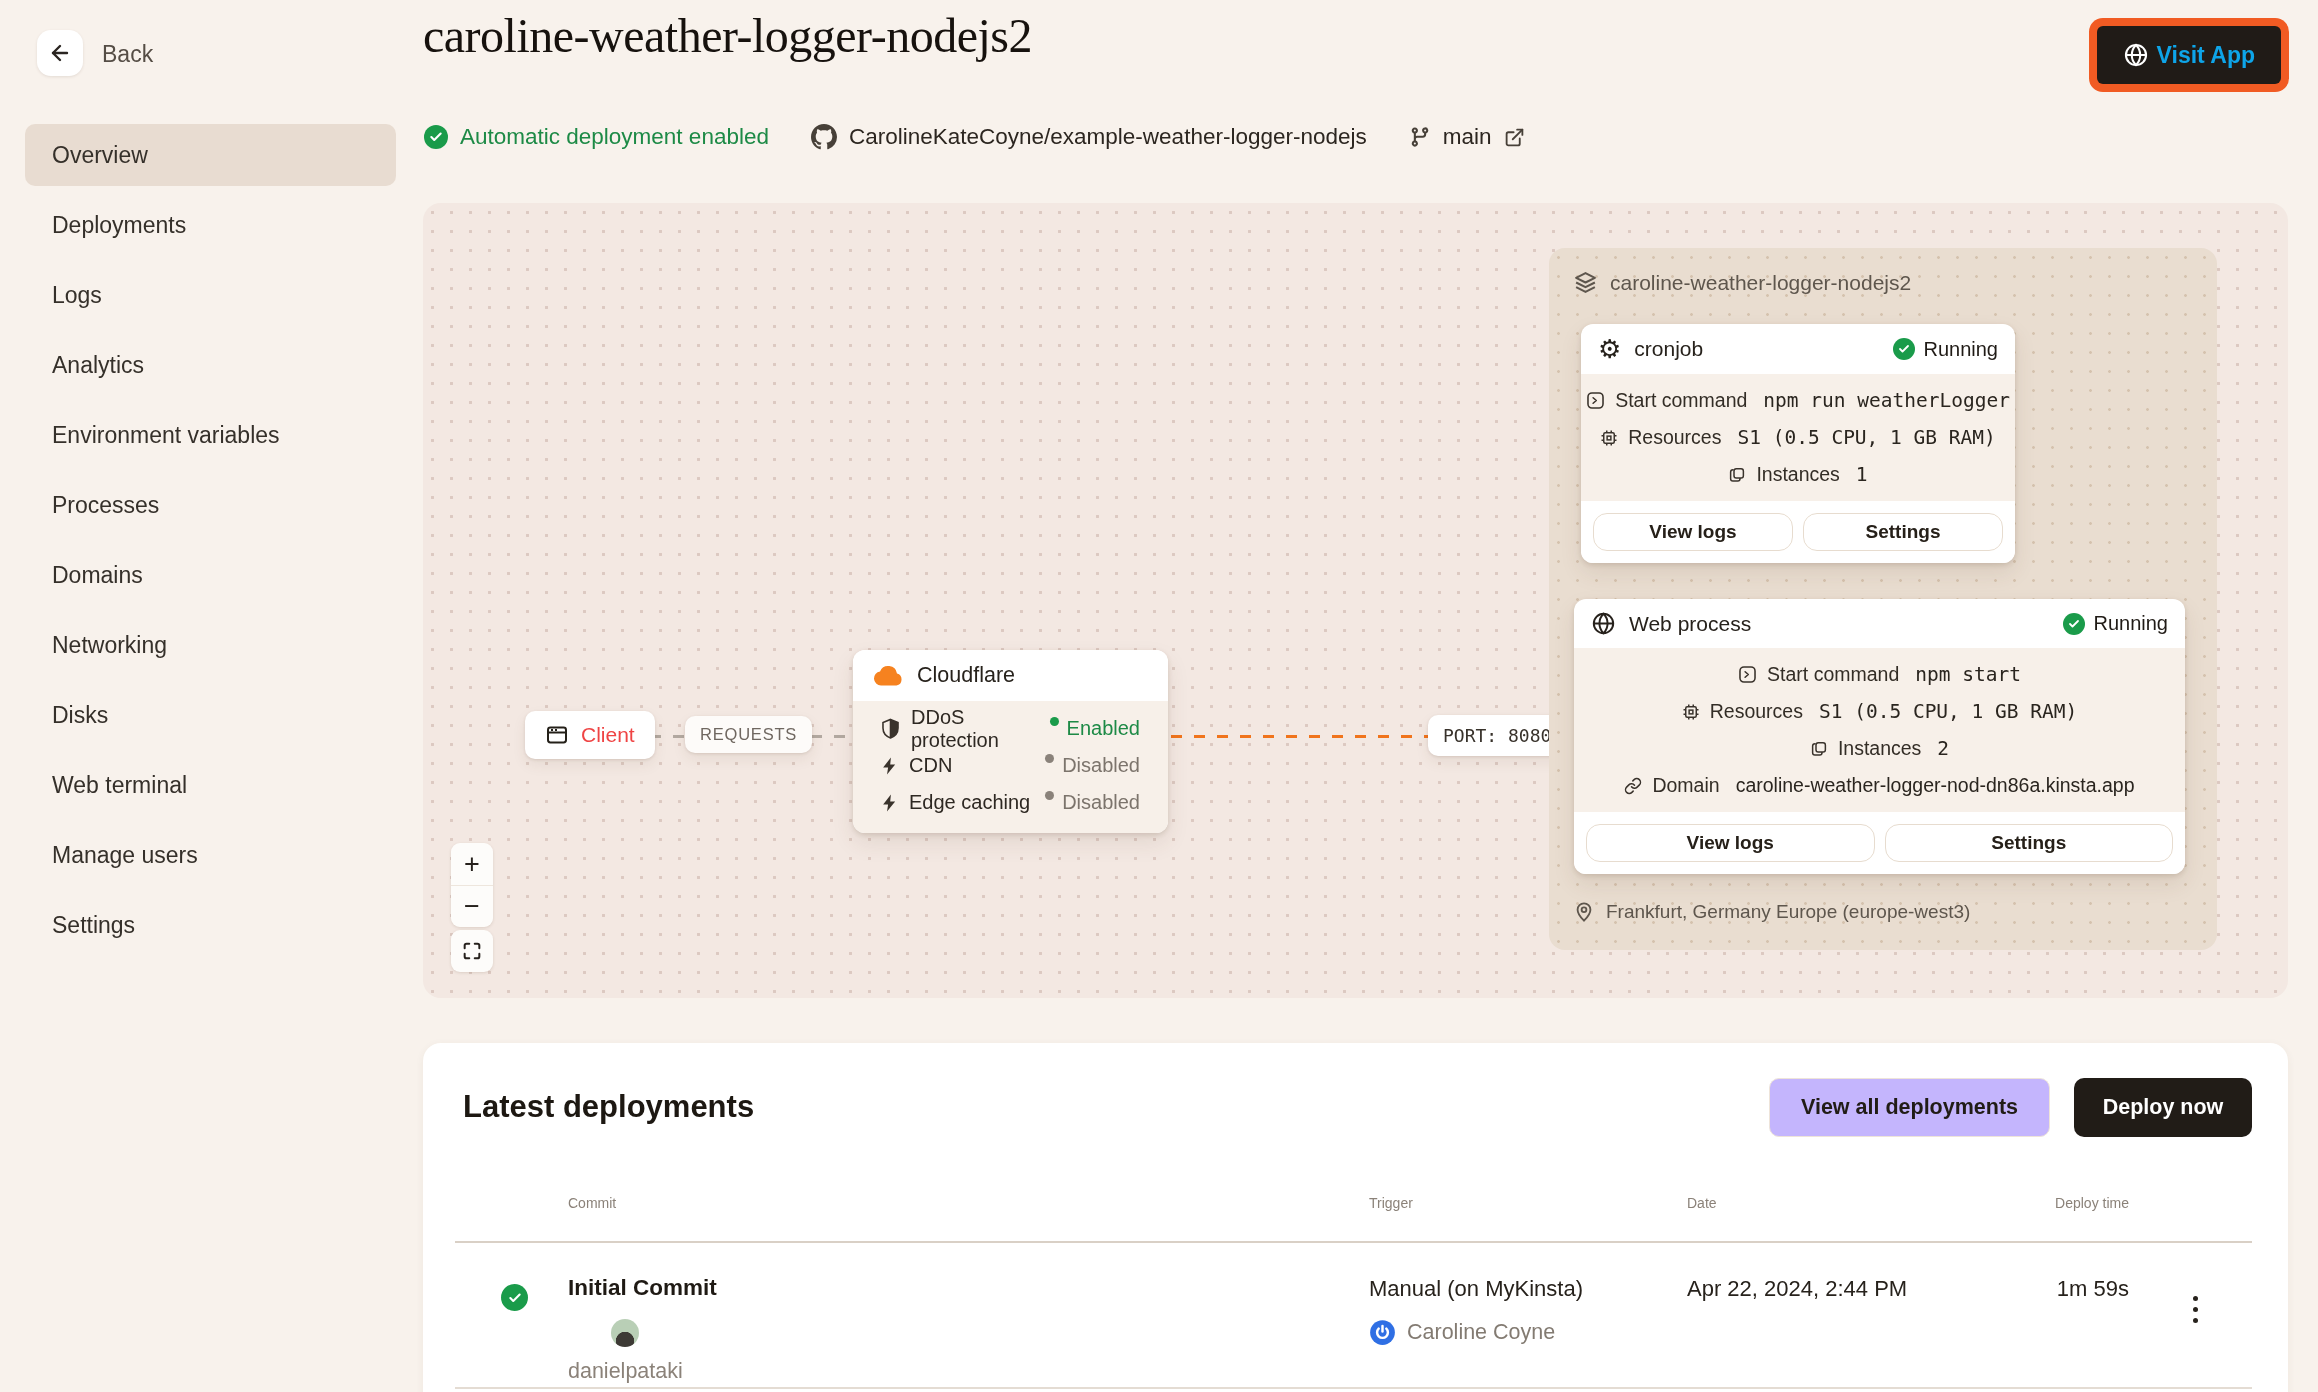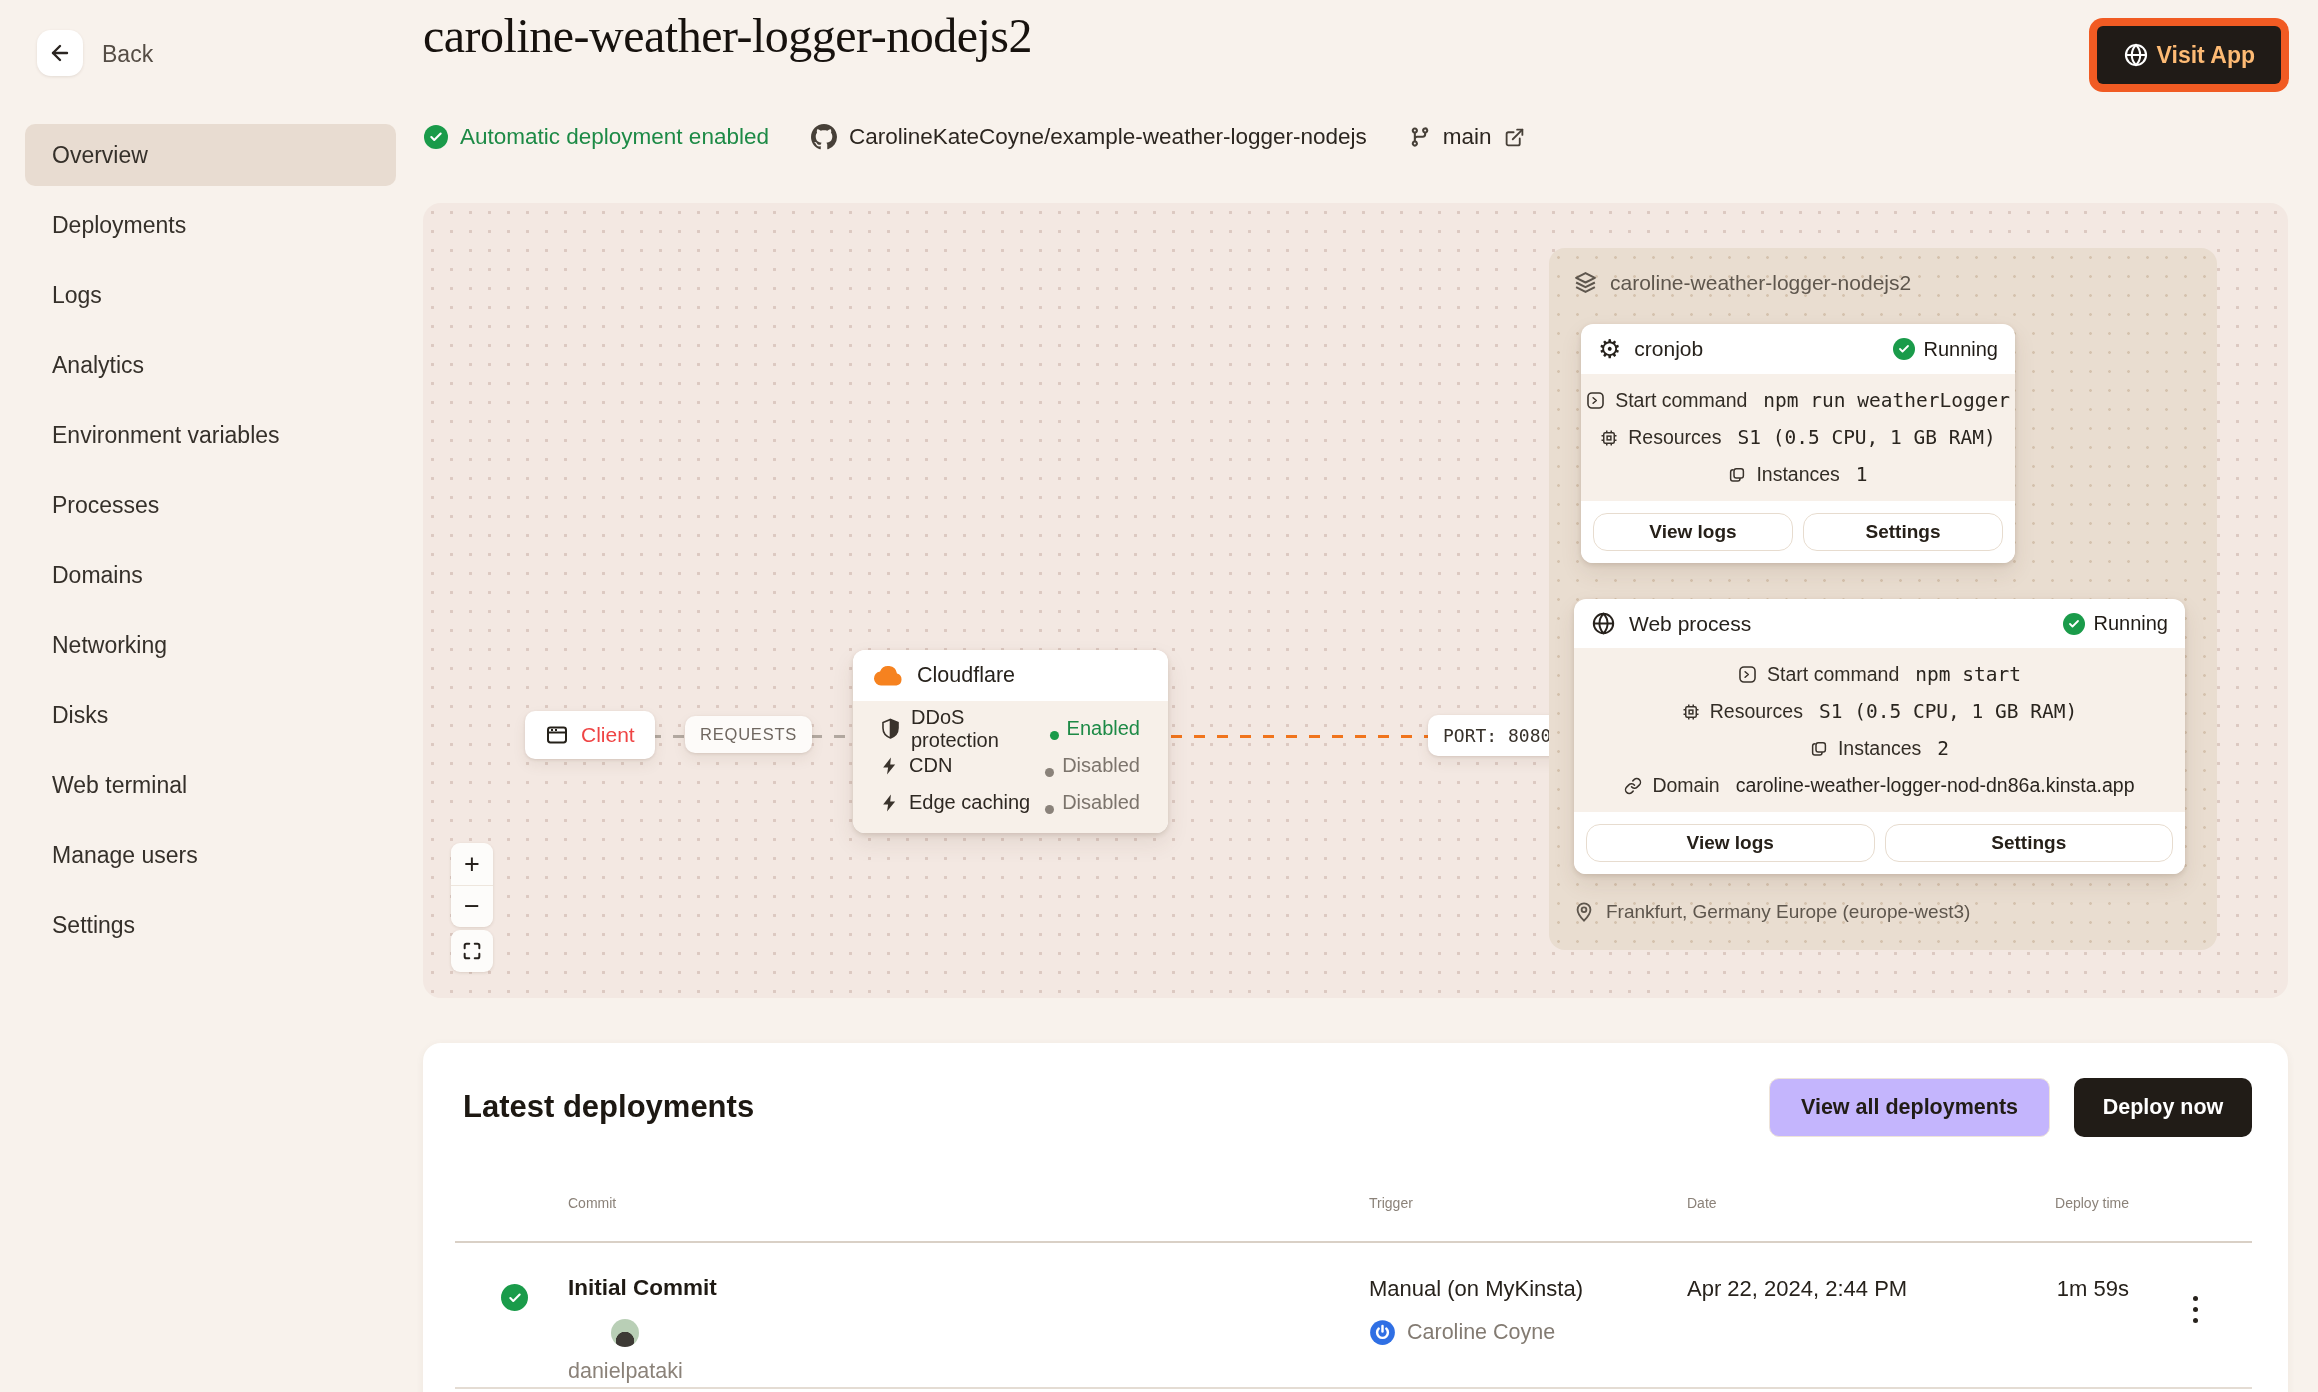--- a/index.html
+++ b/index.html
@@ -13,21 +13,21 @@
   svg{display:block;}
 
   
   .back-btn{position:absolute;left:37px;top:30px;width:46px;height:46px;background:#fff;
     border:none;border-radius:14px;box-shadow:0 1px 3px rgba(80,60,40,.12);display:flex;
     align-items:center;justify-content:center;cursor:pointer;}
   .back-label{position:absolute;left:102px;top:41px;font-size:23px;color:#554d45;}
   .page-title{position:absolute;left:423px;top:8px;font-family:"Liberation Serif","DejaVu Serif",serif;
     font-size:48px;font-weight:500;letter-spacing:-.5px;color:#17120e;margin:0;}
   .visit-btn{position:absolute;right:37px;top:26px;height:58px;padding:0 26px;display:flex;
-    align-items:center;gap:8px;background:#201b17;color:#fdba74;border:none;border-radius:6px;
+    align-items:center;gap:8px;background:#201b17;color:#0ea5e9;border:none;border-radius:6px;
     font-size:23px;font-weight:700;box-shadow:0 0 0 8px #f15b23;cursor:pointer;}
 
   
   .subheader{position:absolute;left:424px;top:124px;display:flex;align-items:center;gap:42px;}
   .sub-item{display:flex;align-items:center;gap:12px;font-size:22.5px;color:#2c2620;}
   .sub-item.green{color:#1d8a46;}
 
   
   .sidebar{position:absolute;left:25px;top:124px;width:371px;}
   .side-item{height:62px;margin-bottom:8px;border-radius:10px;display:flex;align-items:center;
@@ -51,21 +51,21 @@
   .connector-dot{position:absolute;left:1118px;top:525px;width:14px;height:14px;border-radius:50%;
     background:#ddd0c4;border:2px solid #c8b8a9;box-sizing:border-box;}
 
   
   .cf-card{position:absolute;left:430px;top:447px;width:315px;background:#fff;border-radius:12px;
     box-shadow:0 2px 5px rgba(90,60,40,.16),0 10px 22px rgba(90,60,40,.10);overflow:hidden;}
   .cf-head{display:flex;align-items:center;gap:14px;padding:13px 20px;font-size:21.5px;color:#27221c;background:#fff;}
   .cf-body{background:#f7f0e9;padding:9px 28px 12px;}
   .cf-row{display:flex;align-items:center;justify-content:space-between;height:37px;}
   .cf-label{display:flex;align-items:center;gap:11px;font-size:20px;color:#2e2822;}
-  .cf-status{display:flex;align-items:flex-end;gap:8px;font-size:20px;color:#7c746c;}
+  .cf-status{display:flex;align-items:flex-start;gap:8px;font-size:20px;color:#7c746c;}
   .cf-status .sdot{width:9px;height:9px;border-radius:50%;background:#8a827a;}
   .cf-status.enabled{color:#1d8a46;}
   .cf-status.enabled .sdot{background:#1a9b4a;}
 
   
   .panel{position:absolute;left:1126px;top:45px;width:668px;height:702px;border-radius:16px;
     background-color:#e9ddd0;
     background-image:radial-gradient(circle,#d5c2ae 1.3px,transparent 1.5px);
     background-size:19px 19px;}
   .panel-title{position:absolute;left:24px;top:22px;display:flex;align-items:center;gap:12px;

